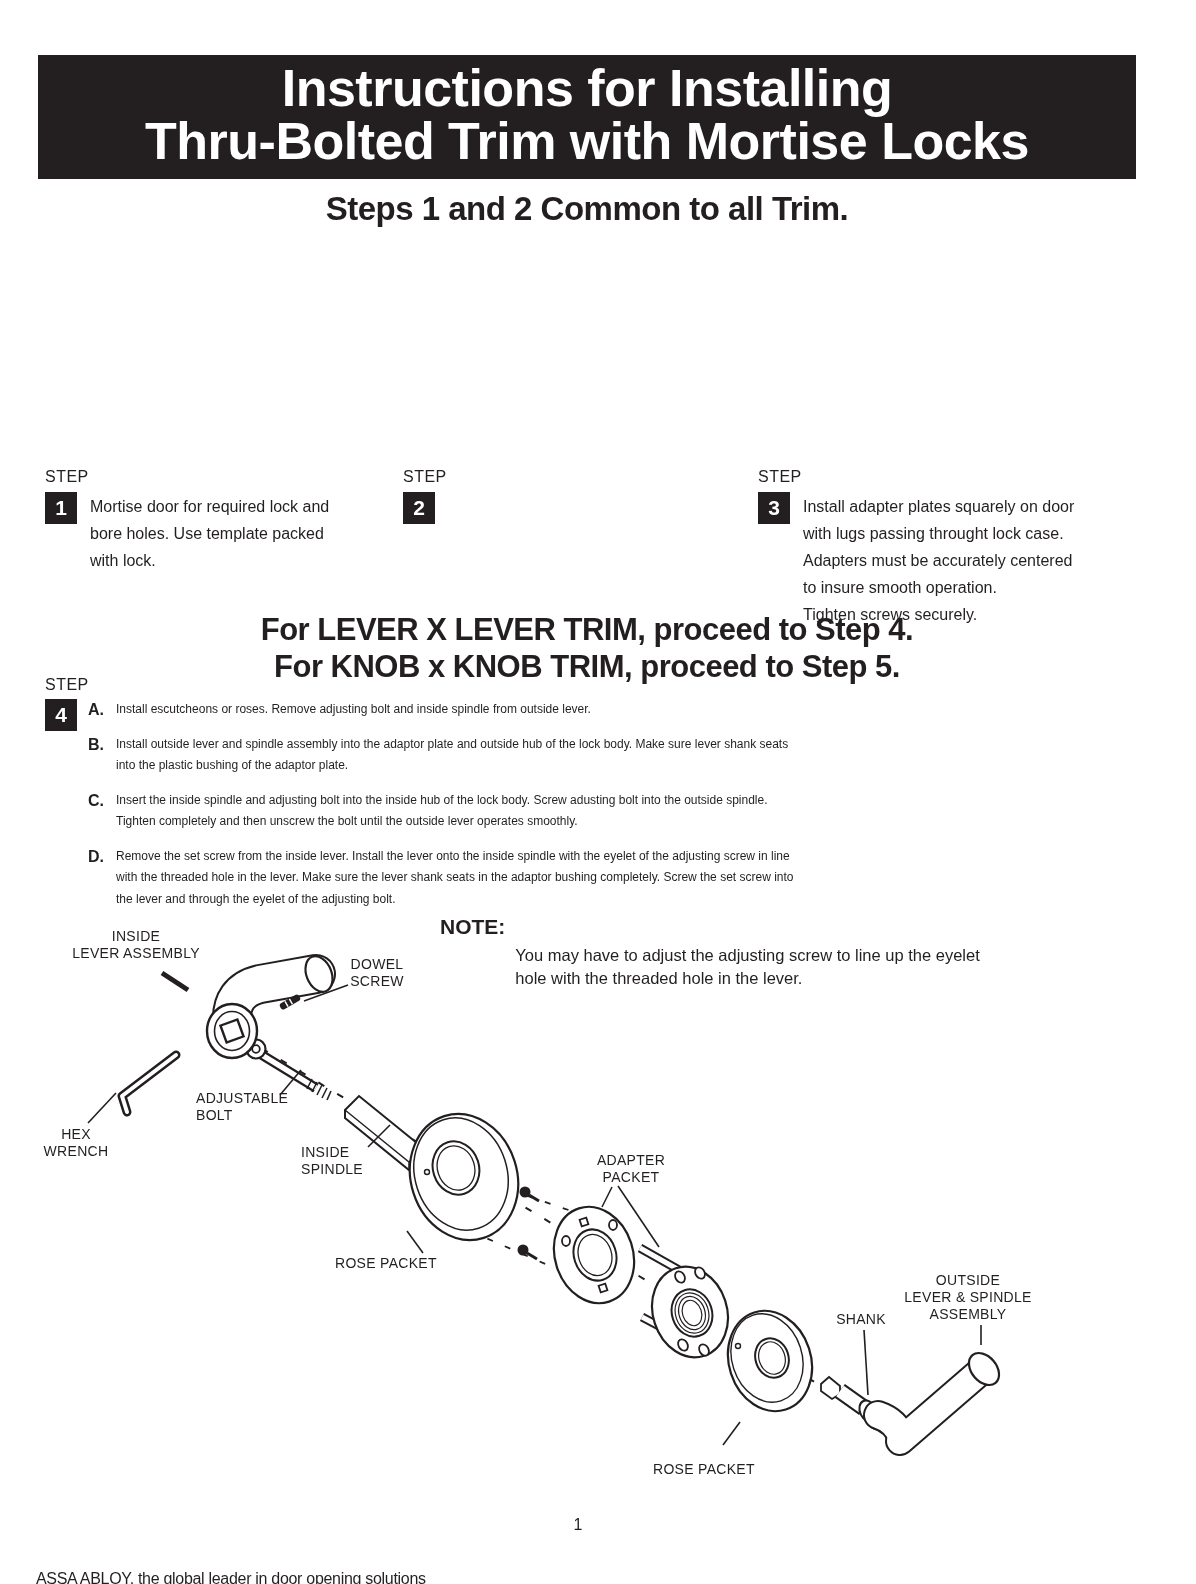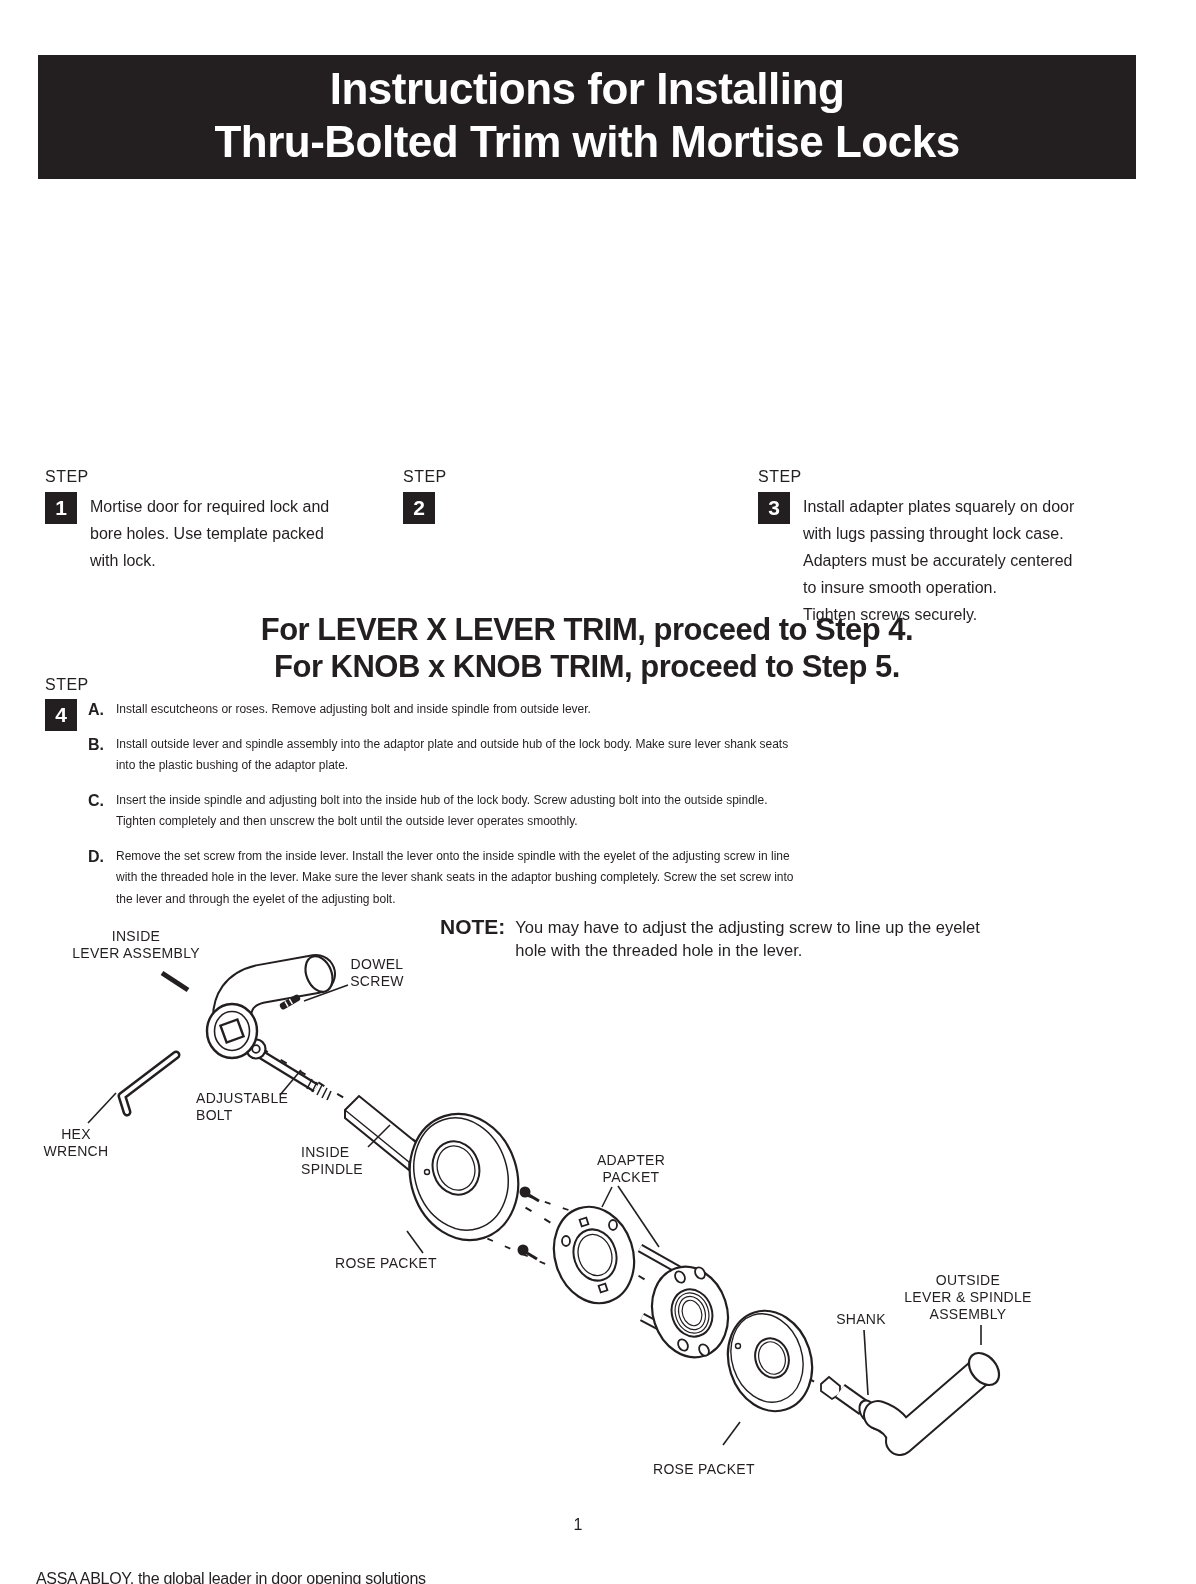--- a/index.html
+++ b/index.html
@@ -5,21 +5,21 @@
   * { margin:0; padding:0; box-sizing:border-box; }
   html,body { background:#e8e8e8; }
   #page {
     position:relative; width:1196px; height:1584px; background:#ffffff;
     font-family:"Liberation Sans", sans-serif; color:#231f20; overflow:hidden;
     margin:0 auto;
   }
   .banner {
     position:absolute; left:38px; top:55px; width:1098px; height:124px;
     background:#231f20; color:#ffffff; text-align:center;
-    font-weight:bold; font-size:44px; line-height:53px; padding-top:7px;
+    font-weight:bold; font-size:52px; line-height:53px; padding-top:7px;
     letter-spacing:-0.5px;
   }
   .subtitle {
     position:absolute; left:38px; top:190px; width:1098px; text-align:center;
     font-weight:bold; font-size:33px; letter-spacing:-0.5px;
   }
   .step-col { position:absolute; top:468px; }
   .step-col.c1 { left:45px;  width:330px; }
   .step-col.c2 { left:403px; width:340px; }
   .step-col.c3 { left:758px; width:365px; }
@@ -36,38 +36,39 @@
     font-weight:bold; font-size:31px; line-height:37px; letter-spacing:-0.5px;
   }
   .step4-label { position:absolute; left:45px; top:676px; font-size:16px; letter-spacing:0.5px; }
   .badge4 { position:absolute; left:45px; top:699px; }
   .items { position:absolute; left:88px; top:699px; width:1028px; }
   .item { display:flex; margin-bottom:13px; }
   .item .letter { flex:0 0 28px; font-weight:bold; font-size:16px; line-height:21.5px; }
   .item .itext { flex:1; font-size:12px; line-height:21.5px; white-space:pre-line; }
   .note { position:absolute; left:440px; top:916px; display:flex; width:600px; }
   .note .nlabel { flex:0 0 62px; font-weight:bold; font-size:21px; line-height:22.5px; }
-  .note .ntext { flex:1; font-size:16.5px; line-height:22.5px; white-space:pre-line; margin-left:10px; }
+  .note .ntext { flex:1; font-size:16.5px; line-height:22.5px; white-space:pre-line; margin-left:10px;margin-top:28px; }
   .diagram { position:absolute; left:28px; top:925px; width:1145px; height:575px; }
   .diagram text { font-family:"Liberation Sans", sans-serif; font-size:14px; fill:#231f20; letter-spacing:0.3px; }
   .footer-tagline { position:absolute; left:36px; top:1570px; font-size:16px; letter-spacing:-0.3px; }
   .footer-page { position:absolute; left:566px; top:1516px; width:24px; text-align:center; font-size:16px; }
   svg .ink { stroke:#231f20; fill:none; }
   svg .wfill { fill:#ffffff; stroke:#231f20; }
 </style>
 </head>
 <body>
 
 <div id="page">
 
   <div class="banner">
     <div>Instructions for Installing</div>
     <div>Thru-Bolted Trim with Mortise Locks</div>
   </div>
 
+  <div class="subtitle">Steps 1 and 2 Common to all Trim.</div>
 
   <div class="step-col c1">
     <div class="step-label">STEP</div>
     <div class="step-body">
       <div class="badge">1</div>
       <div class="step-text">Mortise door for required lock and
 bore holes. Use template packed
 with lock.</div>
     </div>
   </div>

